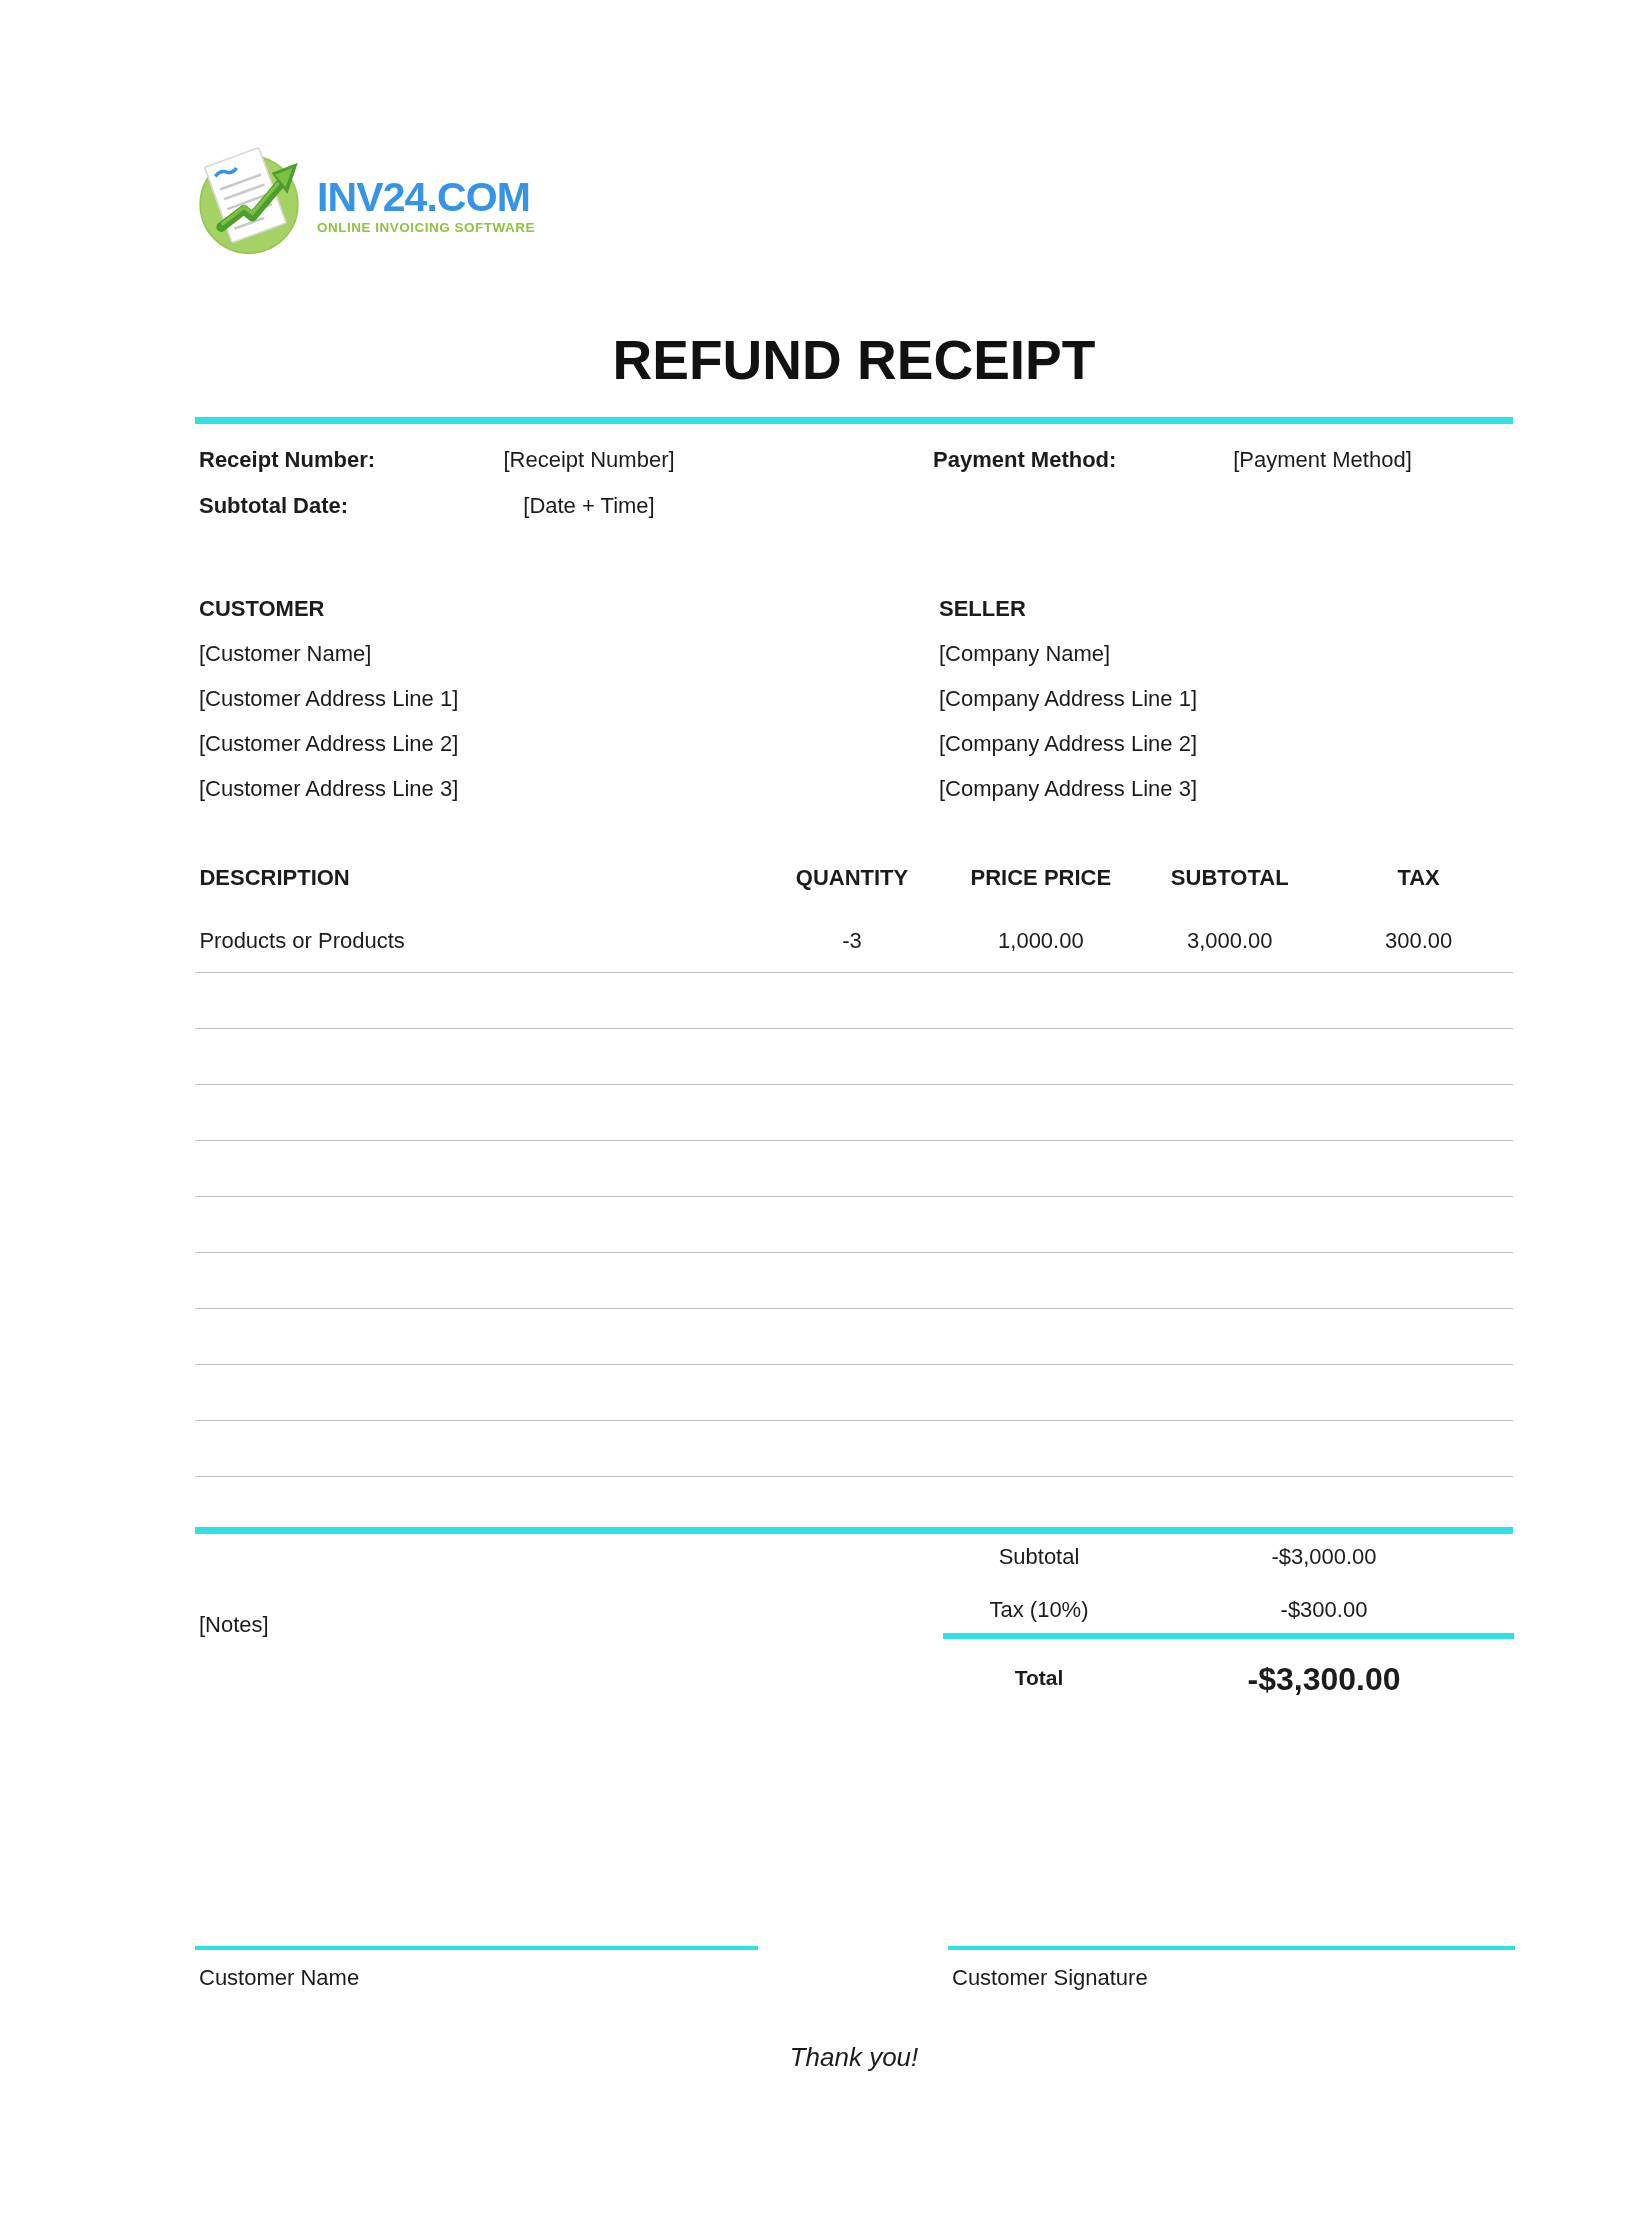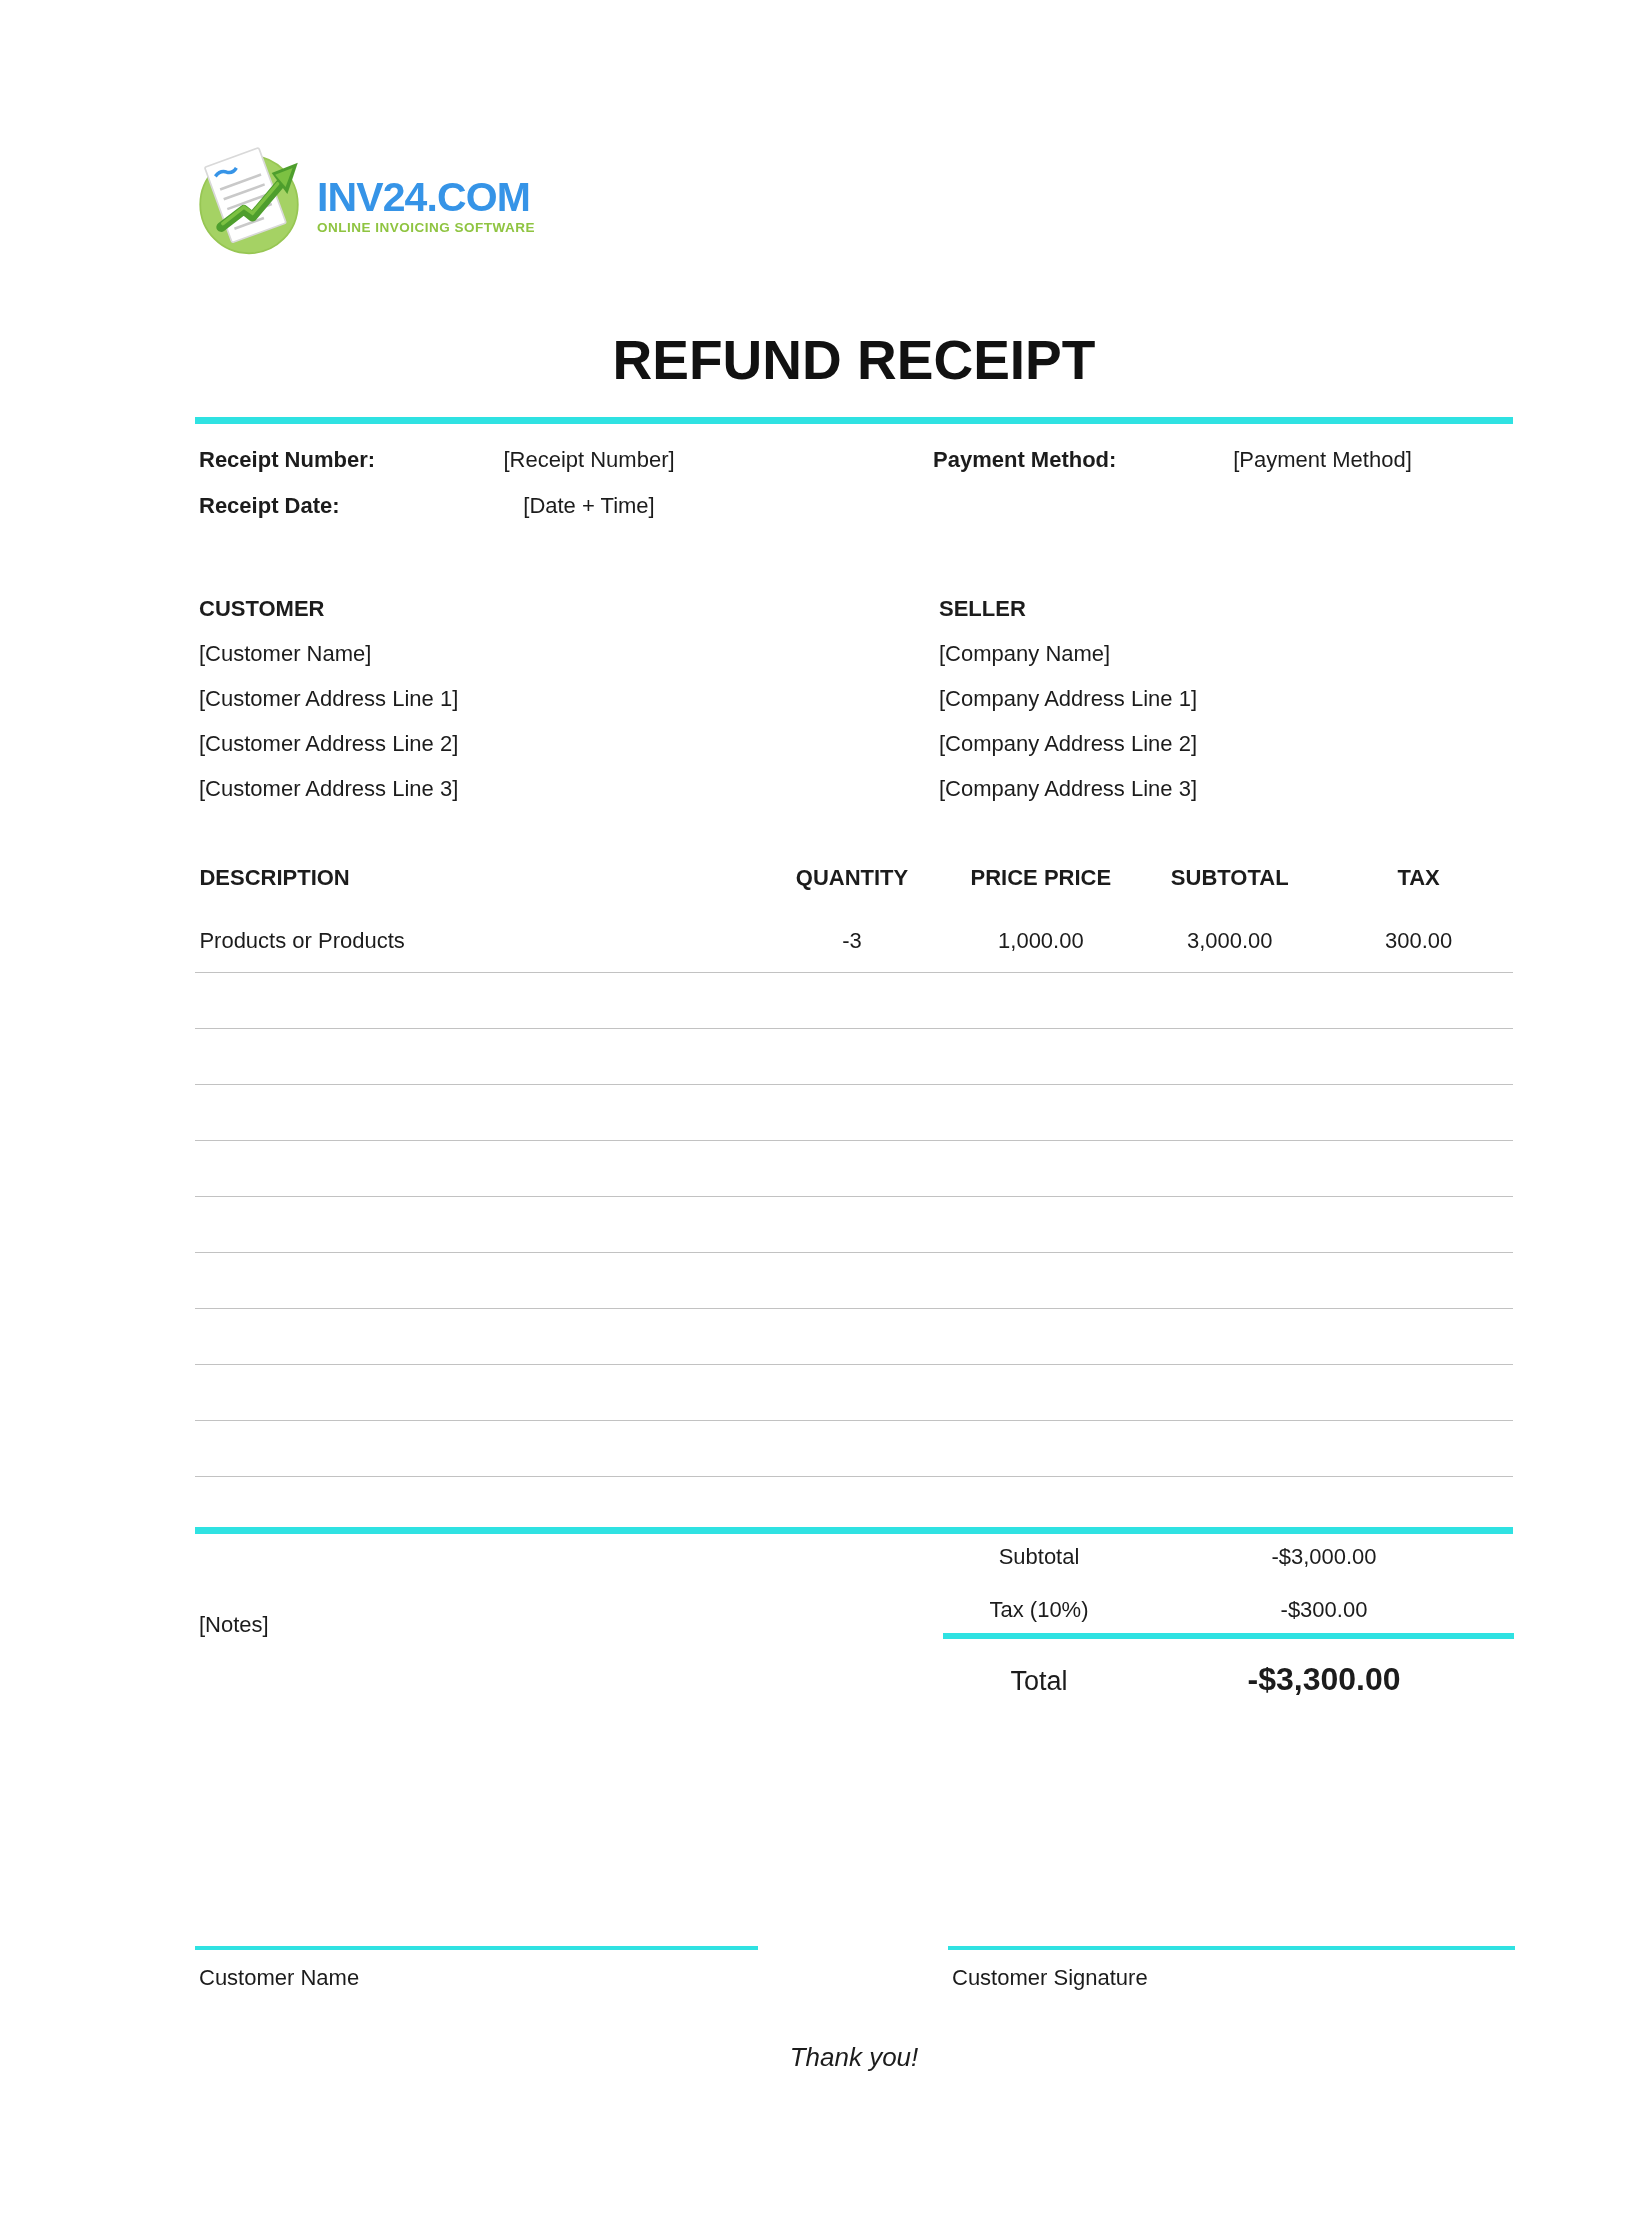--- a/index.html
+++ b/index.html
@@ -60,21 +60,21 @@
   .empty-row{height:56px;border-bottom:1.7px solid var(--line)}
   .empty-row:last-child{height:52px;border-bottom:none}
 
   
   .tot-label{position:absolute;left:943px;width:192px;text-align:center;font-size:22px;white-space:nowrap}
   .tot-value{position:absolute;left:1158px;width:332px;text-align:center;font-size:22px;white-space:nowrap}
   .sub-label{top:1544px}
   .sub-value{top:1544px}
   .tax-label{top:1597px}
   .tax-value{top:1597px}
-  .total-label{top:1666px;font-size:27px;font-weight:normal}
+  .total-label{top:1666px;font-size:21px;font-weight:bold}
   .total-value{top:1661px;font-size:32px;font-weight:bold}
 
   .notes{position:absolute;left:199px;top:1612px;font-size:22px}
 
   
   .sig-label{position:absolute;top:1965px;font-size:22px}
   .sig-name{left:199px}
   .sig-signature{left:952px}
   .thank-you{position:absolute;left:195px;top:2042px;width:1318px;text-align:center;
              font-size:26px;font-style:italic}
@@ -106,21 +106,21 @@
       <div class="brand">INV24.COM</div>
       <div class="tagline">ONLINE INVOICING SOFTWARE</div>
     </div>
   </div>
 
   <div class="doc-title">REFUND RECEIPT</div>
   <div class="rule rule-top"></div>
 
   <div class="meta-label rn-label">Receipt Number:</div>
   <div class="meta-value rn-value">[Receipt Number]</div>
-  <div class="meta-label rd-label">Receipt Date:</div>
+  <div class="meta-label rd-label">Subtotal Date:</div>
   <div class="meta-value rd-value">[Date + Time]</div>
   <div class="meta-label pm-label">Payment Method:</div>
   <div class="meta-value pm-value">[Payment Method]</div>
 
   <div class="party party-customer">
     <div class="party-heading">CUSTOMER</div>
     <div class="party-line">[Customer Name]</div>
     <div class="party-line">[Customer Address Line 1]</div>
     <div class="party-line">[Customer Address Line 2]</div>
     <div class="party-line">[Customer Address Line 3]</div>

